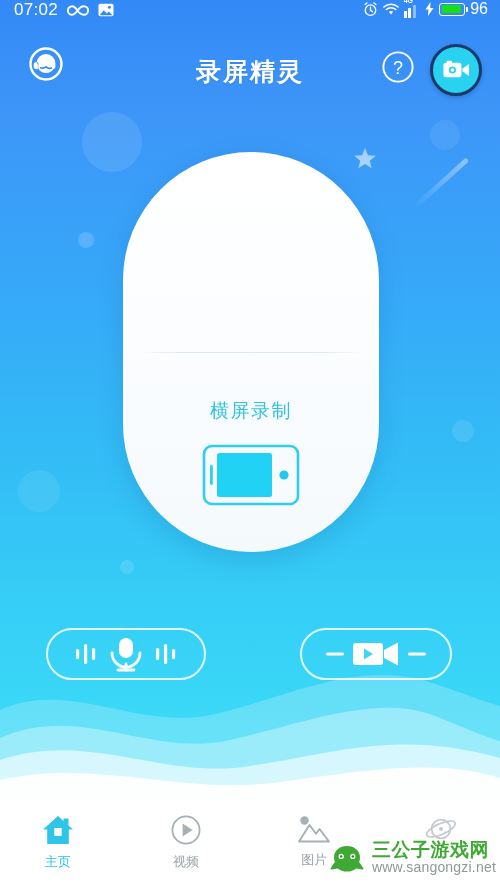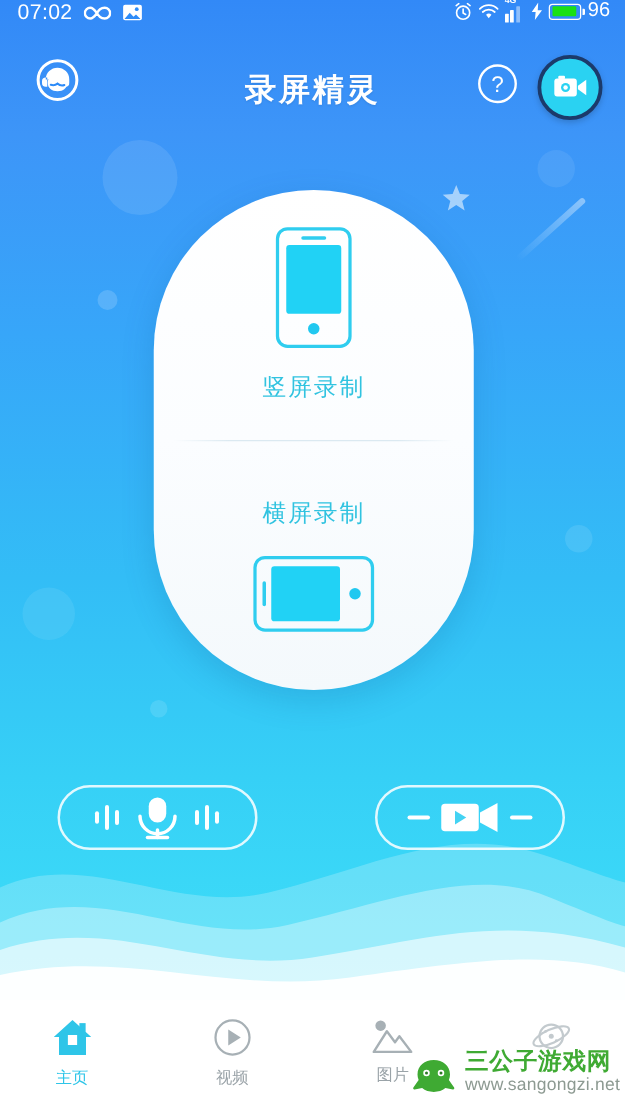--- a/index.html
+++ b/index.html
@@ -119,21 +119,21 @@
   .nav-item {
     flex:1; display:flex; flex-direction:column; align-items:center; gap:7px;
     cursor:pointer;
   }
   .nav-label { font-size:13px; color:#9aa3a8; }
   .nav-item.active .nav-label { color:#2ec5e8; }
 
   
   .watermark {
     position:absolute; right:4px; bottom:14px;
-    display:flex; align-items:flex-end; gap:5px;
+    display:flex; align-items:center; gap:5px;
   }
   .wm-text { display:flex; flex-direction:column; line-height:1.05; }
   .wm-main { font-size:19px; font-weight:bold; color:#3faa33; letter-spacing:.5px; }
   .wm-url { font-size:14px; color:#8d9a92; letter-spacing:.2px; }
 </style>
 </head>
 <body>
 
 <div class="bg">
   <div class="bubble b1"></div>
@@ -217,29 +217,20 @@
       <path d="M21.5 9.5l7.4-5.3v13.6L21.5 12.5z" fill="#fff"></path>
       <circle cx="10.5" cy="11" r="4" fill="#2ad2f2"></circle>
       <circle cx="10.5" cy="11" r="2" fill="#fff"></circle>
       <rect x="4" y="0.6" width="6" height="3" rx="1" fill="#fff"></rect>
     </svg>
   </div>
 </div>
 
 <div class="card">
 
-  <div class="card-half top">
-    <svg width="62" height="98" viewBox="0 0 62 98">
-      <rect x="2" y="2" width="58" height="94" rx="8" fill="none" stroke="#2fcdef" stroke-width="2.6"></rect>
-      <rect x="9" y="15" width="44" height="55" rx="2.5" fill="#21d2f5"></rect>
-      <rect x="21" y="8" width="20" height="2.8" rx="1.4" fill="#2fcdef"></rect>
-      <circle cx="31" cy="82" r="4.6" fill="#21c8f0"></circle>
-    </svg>
-    <div class="card-label">竖屏录制</div>
-  </div>
 
   <div class="card-divider"></div>
 
   <div class="card-half bot">
     <div class="card-label">横屏录制</div>
     <svg width="98" height="62" viewBox="0 0 98 62">
       <rect x="2" y="2" width="94" height="58" rx="8" fill="none" stroke="#2fcdef" stroke-width="2.6"></rect>
       <rect x="15" y="9" width="55" height="44" rx="2.5" fill="#21d2f5"></rect>
       <rect x="8" y="21" width="2.8" height="20" rx="1.4" fill="#2fcdef"></rect>
       <circle cx="82" cy="31" r="4.6" fill="#21c8f0"></circle>

